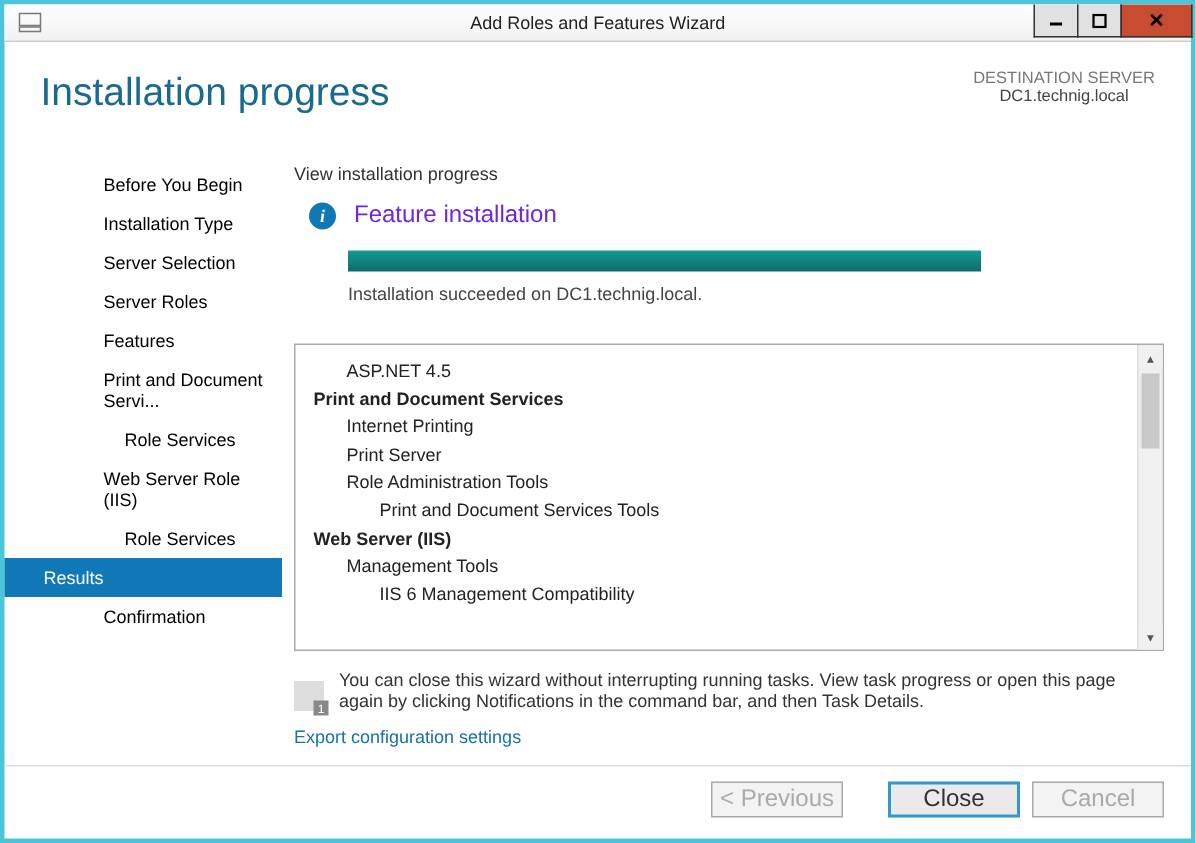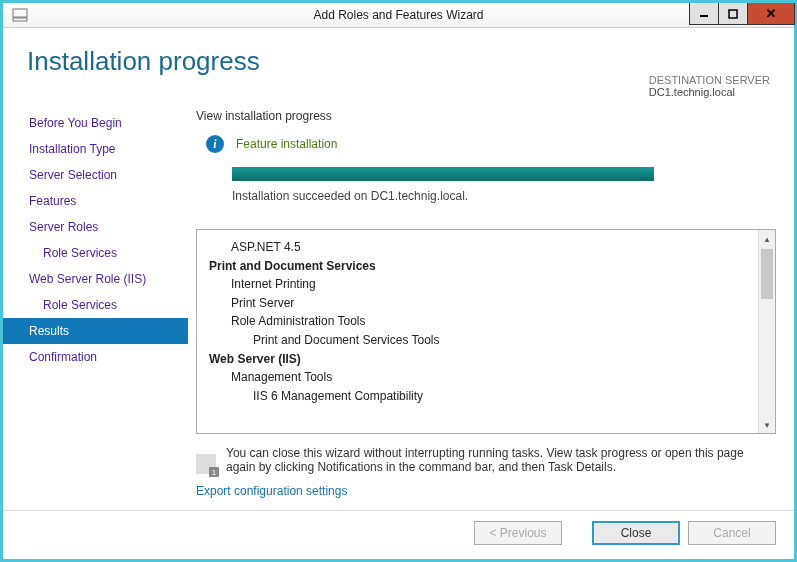--- a/index.html
+++ b/index.html
@@ -67,41 +67,40 @@
       padding: 18px 24px 0 24px;
       height: 78px;
     }
     .page-heading {
       color: #1a6a8e;
       font-size: 26px;
       font-weight: 300;
     }
     .dest-block {
       margin-left: auto;
-      text-align: left;
+      text-align: center;
       font-size: 11px;
       color: #666;
-      margin-top: 28px;
     }
     .dest-label { color: #777; }
     .dest-server { color: #444; }
     .content-cols {
       flex: 1;
       display: flex;
     }
     .sidebar {
       width: 185px;
       padding-top: 4px;
     }
     .sidebar-item {
       padding: 6px 12px 6px 26px;
       font-size: 12px;
       cursor: default;
     }
-    .sidebar-item.dimmed { color: #4c1d95; }
+    .sidebar-item.dimmed { color: #000000; margin-left: 40px; }
     .sidebar-item.sub { padding-left: 40px; }
     .sidebar-item.active {
       background: #1179b7;
       color: #fff;
     }
     .main {
       flex: 1;
       padding: 0 18px 0 0;
       display: flex;
       flex-direction: column;
@@ -124,21 +123,21 @@
       border-radius: 50%;
       background: #1178b5;
       color: #fff;
       font-size: 12px;
       font-weight: bold;
       font-style: italic;
       display: flex; align-items: center; justify-content: center;
       margin-right: 12px;
       font-family: Georgia, serif;
     }
-    .feature-text { font-size: 12px; color: #4d7c0f; }
+    .feature-text { font-size: 16px; color: #6d28d9; }
     .progress-bar {
       height: 14px;
       background: #0f7a77;
       background: linear-gradient(#159a96, #0d6b68);
       margin: 6px 10px 8px 44px;
       width: 422px;
     }
     .status-text {
       font-size: 12px;
       color: #444;
@@ -218,21 +217,21 @@
       border-top: 1px solid #ddd;
       padding: 10px 18px 14px;
       display: flex;
       justify-content: flex-end;
       gap: 8px;
       margin-top: 12px;
     }
     .btn {
       min-width: 88px;
       height: 24px;
-      font-size: 12px;
+      font-size: 16px;
       border: 1px solid #aaa;
       background: #f3f3f3;
       color: #333;
       cursor: pointer;
     }
     .btn:disabled, .btn.disabled {
       color: #aaa;
       cursor: default;
     }
     .btn.default {
@@ -275,22 +274,23 @@
         <div class="dest-label">DESTINATION SERVER</div>
         <div class="dest-server">DC1.technig.local</div>
       </div>
     </div>
 
     <div class="content-cols">
       <div class="sidebar" id="sidebar">
           <div class="sidebar-item dimmed">Before You Begin</div>
           <div class="sidebar-item dimmed">Installation Type</div>
           <div class="sidebar-item dimmed">Server Selection</div>
+          <div class="sidebar-item dimmed">Server Roles</div>
           <div class="sidebar-item dimmed">Features</div>
-          <div class="sidebar-item dimmed">Server Roles</div>
+          <div class="sidebar-item dimmed">Print and Document Servi...</div>
           <div class="sidebar-item dimmed sub">Role Services</div>
           <div class="sidebar-item dimmed">Web Server Role (IIS)</div>
           <div class="sidebar-item dimmed sub">Role Services</div>
           <div class="sidebar-item active">Results</div>
           <div class="sidebar-item dimmed">Confirmation</div>
         </div>
 
       <div class="main">
         <div class="section-label">View installation progress</div>
 

